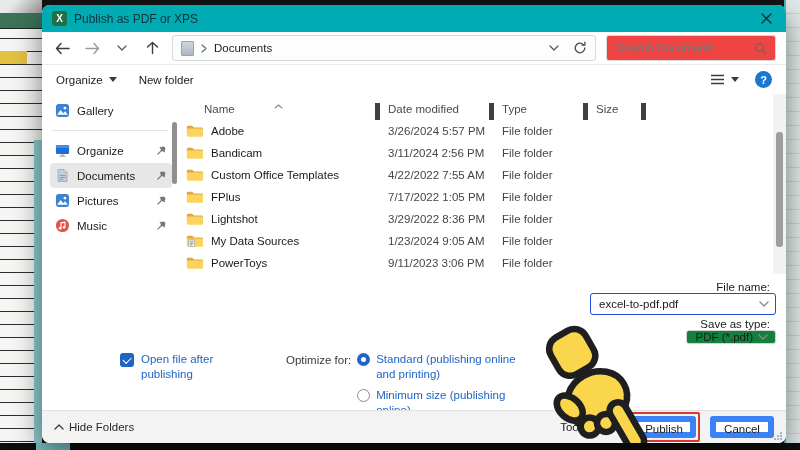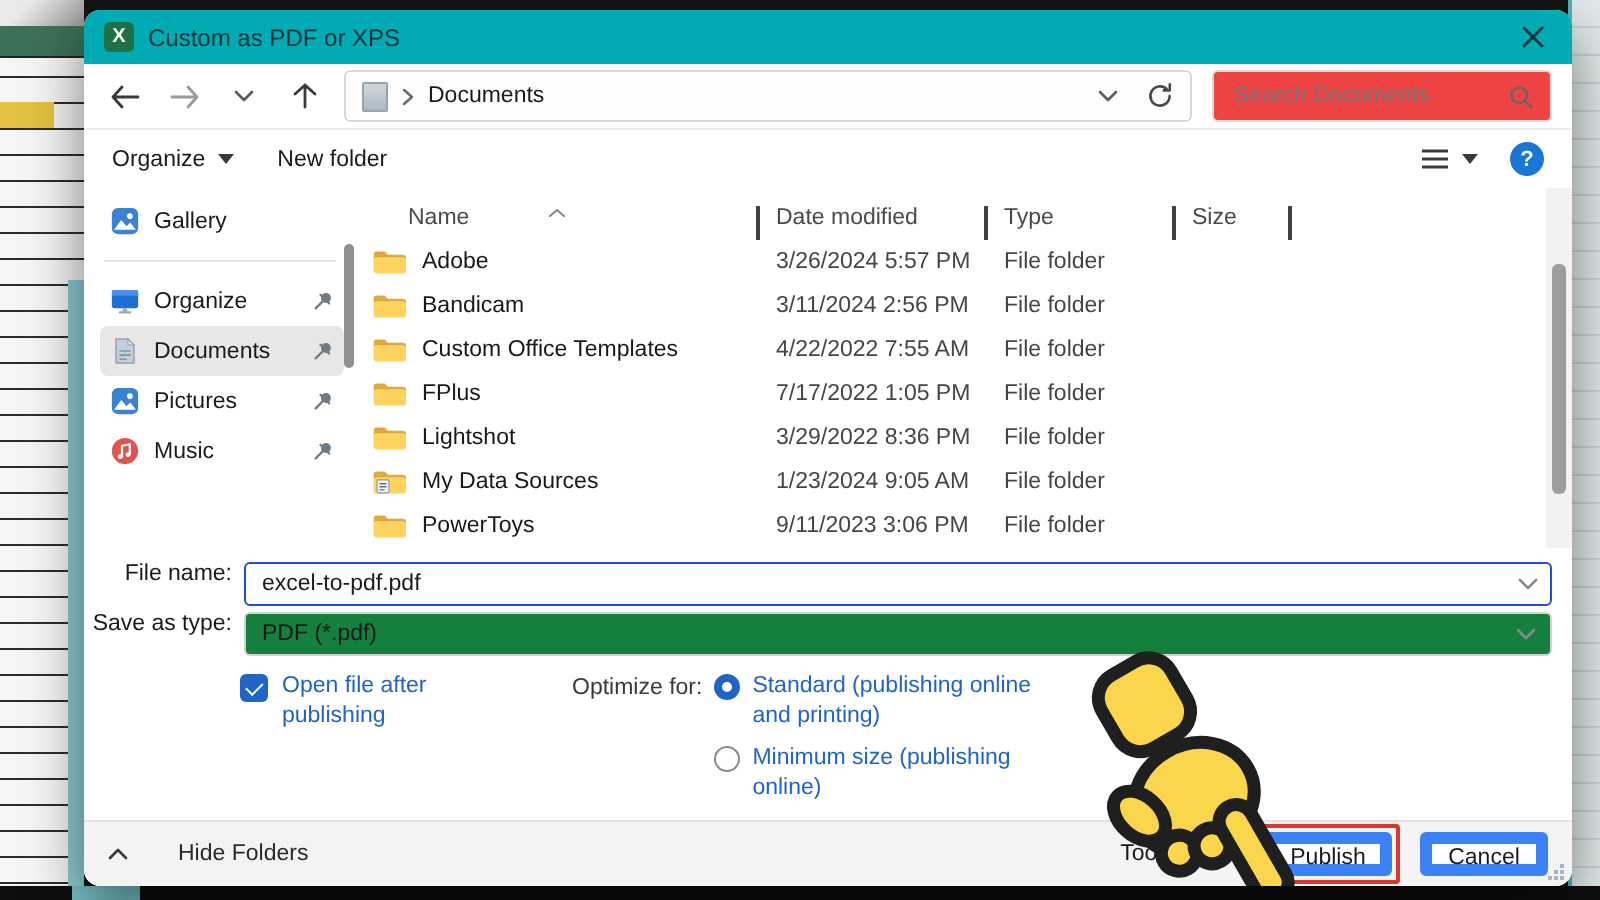--- a/index.html
+++ b/index.html
@@ -51,32 +51,32 @@
   .side-item{height:25px;display:flex;align-items:center;gap:7px;padding:0 5px;border-radius:4px;}
   .side-item.selected{background:#e7e7e7;}
   .side-item .lbl{flex:1;}
   .side-divider{height:1px;background:#e4e4e4;margin:7px 4px 7px 2px;}
   .side-scroll{position:absolute;right:-3px;top:28px;width:5px;height:62px;background:#8f8f8f;border-radius:3px;}
 
   .filelist{flex:1;position:relative;padding-left:8px;}
   .list-scroll-track{position:absolute;right:0;top:0;width:13px;height:180px;background:#f2f2f2;}
   .list-scroll-thumb{position:absolute;right:3px;top:38px;width:7px;height:115px;background:#9d9d9d;border-radius:3px;}
   .hdr{display:flex;height:26px;align-items:flex-end;color:#4a4a4a;}
-  .hdr .cell{padding-bottom:5px;border-right:2px solid #404040;}
+  .hdr .cell{padding-bottom:5px;border-right:5px solid #404040;}
   .c-name{width:198px;position:relative;padding-left:22px;box-sizing:border-box;}
   .c-date{width:114px;padding-left:8px;box-sizing:border-box;}
   .c-type{width:94px;padding-left:8px;box-sizing:border-box;}
   .c-size{width:58px;padding-left:8px;box-sizing:border-box;}
   .sort-chev{position:absolute;top:1px;left:92px;}
   .row{display:flex;height:22px;align-items:center;}
   .row .c-name{display:flex;align-items:center;gap:8px;padding-left:4px;color:#191919;}
   .row .c-date,.row .c-type{color:#454545;}
 
   .fields{padding:4px 10px 0 0;}
-  .frow{display:flex;align-items:flex-start;margin:3px 0;}
+  .frow{display:flex;align-items:flex-end;margin:3px 0;flex-direction:column;}
   .flabel{width:74px;text-align:right;margin-right:6px;color:#1b1b1b;flex:none;}
   .fname-wrap{flex:1;position:relative;}
   .fname-wrap input{width:100%;box-sizing:border-box;height:22px;border:1px solid #1d4ed8;border-radius:3px;
     padding:0 22px 0 8px;font:inherit;font-size:11.5px;color:#1b1b1b;outline:none;}
   .ftype{flex:1;height:22px;border:1px solid #d2d2d2;border-radius:3px;background:#15803d;display:flex;align-items:center;
     padding:0 22px 0 8px;position:relative;box-sizing:border-box;}
   .combo-chev{position:absolute;right:7px;top:50%;transform:translateY(-50%);}
 
   .optrow{display:flex;margin-top:8px;}
   .open-after{margin-left:78px;width:108px;display:flex;gap:7px;}
@@ -87,21 +87,21 @@
   .radios{margin-left:6px;width:160px;}
   .radio-row{display:flex;gap:6px;margin-bottom:6px;}
   .radio{width:13px;height:13px;border-radius:50%;box-sizing:border-box;flex:none;margin-top:1px;background:#fff;}
   .radio.on{border:4px solid var(--blue,#2065c5);}
   .radio.off{border:1px solid #8a8a8a;}
   .options-btn{display:block;margin:10px 0 0 2px;width:98px;height:22px;background:#fdfdfd;border:1px solid #b5b5b5;
     border-radius:3px;font:inherit;font-size:11.5px;color:#1b1b1b;}
 
   .footer{position:absolute;left:0;bottom:0;width:100%;height:33px;background:#f3f3f3;border-top:1px solid #e1e1e1;
     display:flex;align-items:center;padding:0 12px;box-sizing:border-box;}
-  .hide-folders{display:flex;align-items:center;gap:25px;color:#2a2a2a;}
+  .hide-folders{display:flex;align-items:center;gap:5px;color:#2a2a2a;}
   .foot-right{margin-left:auto;display:flex;align-items:center;gap:10px;}
   .tools{display:flex;align-items:center;gap:8px;margin-right:14px;}
   .btn{width:64px;height:22px;background:#fff;border:6px solid #3b82f6;border-radius:3px;font:inherit;font-size:11.5px;color:#1b1b1b;}
   .publish-hl{border:2.5px solid var(--red,#d8382e);border-radius:2px;padding:2px;background:transparent;}
   .grip{position:absolute;right:3px;bottom:2px;}
 
   .hand{position:absolute;left:468px;top:318px;width:160px;height:125px;z-index:40;pointer-events:none;}
 
   .chev-svg{display:block;}
 </style>
@@ -118,21 +118,21 @@
   </div>
   <div class="bg-right"></div>
   <div class="bg-bottom">
       <div class="teal"></div>
     </div>
 
   <div class="dialog">
 
     <div class="titlebar">
       <div class="excel-ico">X</div>
-      <div class="title-text">Custom as PDF or XPS</div>
+      <div class="title-text">Publish as PDF or XPS</div>
       <div class="close-x">
         <svg width="11" height="11" viewBox="0 0 11 11">
             <path d="M1 1 L10 10 M10 1 L1 10" stroke="#10333a" stroke-width="1.4" stroke-linecap="round"></path>
           </svg>
       </div>
     </div>
 
     <div class="navrow">
       <div class="navbtn">
         <svg width="15" height="13" viewBox="0 0 15 13">

